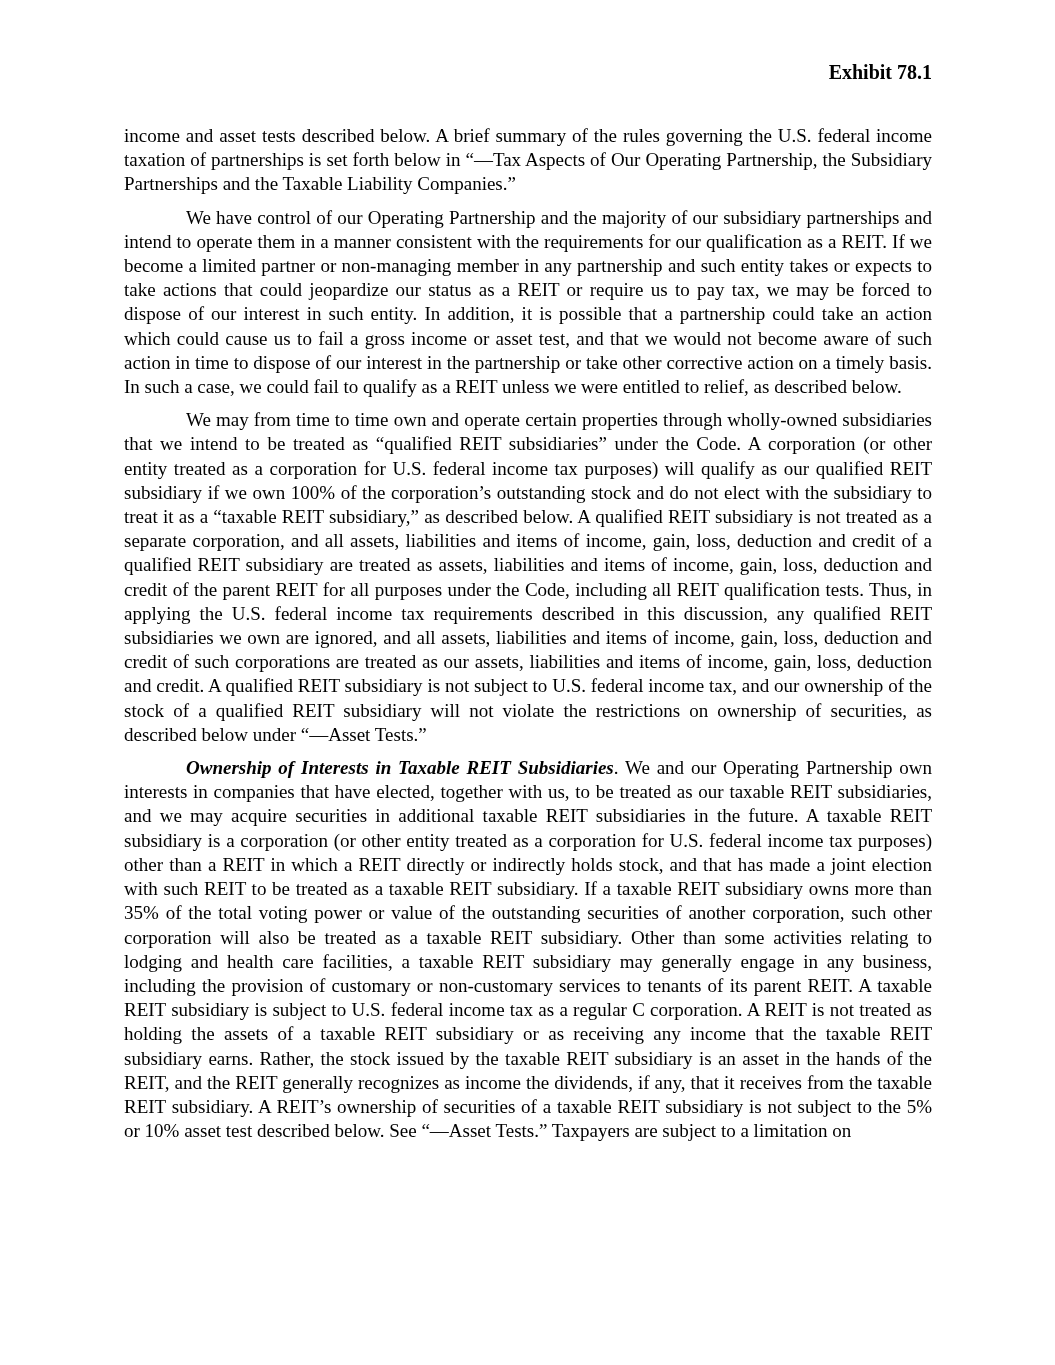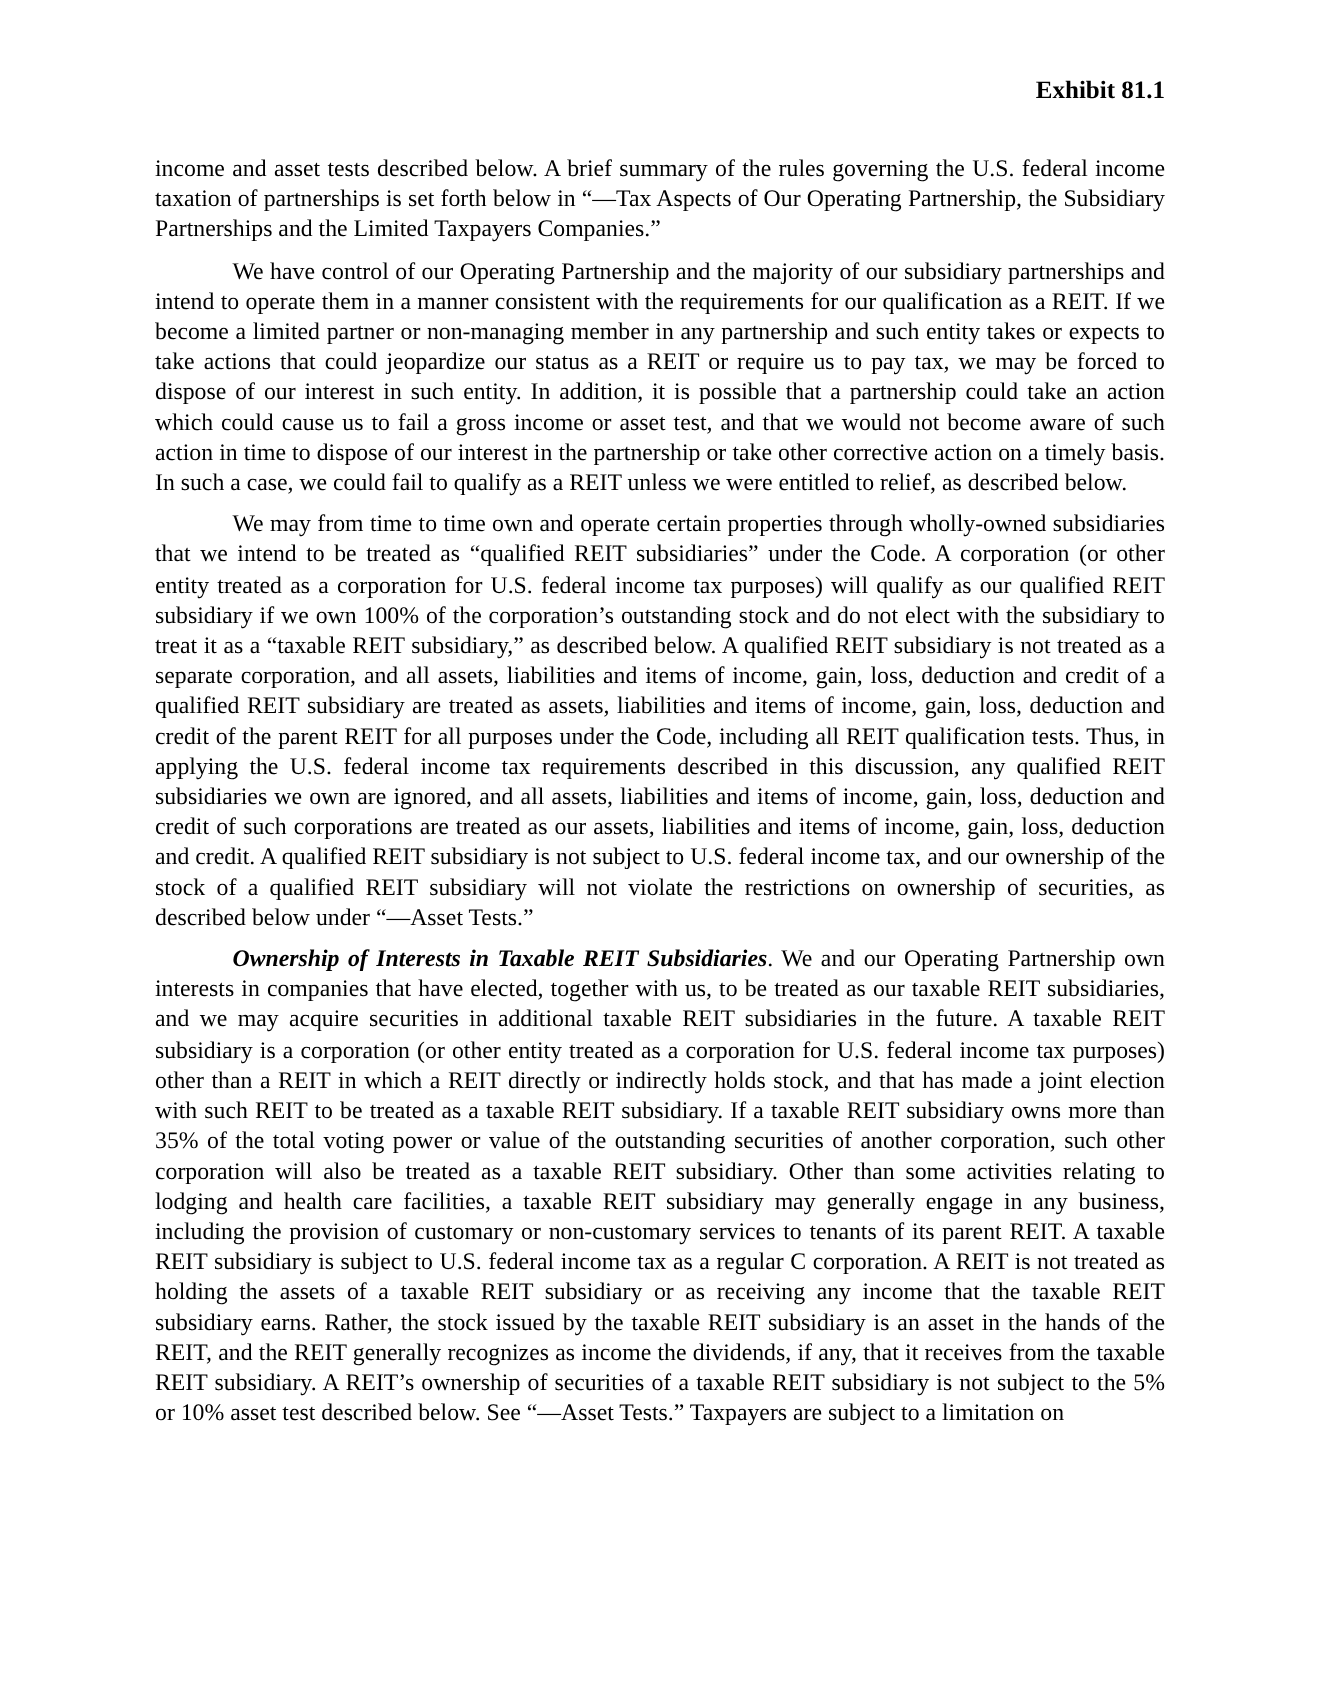--- a/index.html
+++ b/index.html
@@ -44,24 +44,24 @@
   }
   .lead {
     font-weight: bold;
     font-style: italic;
   }
 </style>
 </head>
 <body>
 
 <div class="page">
-  <div class="exhibit-header">Exhibit 81.1</div>
+  <div class="exhibit-header">Exhibit 78.1</div>
 
   <div class="doc-body">
-    <p class="para no-indent">income and asset tests described below. A brief summary of the rules governing the U.S. federal income taxation of partnerships is set forth below in “—Tax Aspects of Our Operating Partnership, the Subsidiary Partnerships and the Limited Taxpayers Companies.”</p>
+    <p class="para no-indent">income and asset tests described below. A brief summary of the rules governing the U.S. federal income taxation of partnerships is set forth below in “—Tax Aspects of Our Operating Partnership, the Subsidiary Partnerships and the Taxable Liability Companies.”</p>
 
     <p class="para">We have control of our Operating Partnership and the majority of our subsidiary partnerships and intend to operate them in a manner consistent with the requirements for our qualification as a REIT. If we become a limited partner or non-managing member in any partnership and such entity takes or expects to take actions that could jeopardize our status as a REIT or require us to pay tax, we may be forced to dispose of our interest in such entity. In addition, it is possible that a partnership could take an action which could cause us to fail a gross income or asset test, and that we would not become aware of such action in time to dispose of our interest in the partnership or take other corrective action on a timely basis. In such a case, we could fail to qualify as a REIT unless we were entitled to relief, as described below.</p>
 
     <p class="para">We may from time to time own and operate certain properties through wholly-owned subsidiaries that we intend to be treated as “qualified REIT subsidiaries” under the Code. A corporation (or other entity treated as a corporation for U.S. federal income tax purposes) will qualify as our qualified REIT subsidiary if we own 100% of the corporation’s outstanding stock and do not elect with the subsidiary to treat it as a “taxable REIT subsidiary,” as described below. A qualified REIT subsidiary is not treated as a separate corporation, and all assets, liabilities and items of income, gain, loss, deduction and credit of a qualified REIT subsidiary are treated as assets, liabilities and items of income, gain, loss, deduction and credit of the parent REIT for all purposes under the Code, including all REIT qualification tests. Thus, in applying the U.S. federal income tax requirements described in this discussion, any qualified REIT subsidiaries we own are ignored, and all assets, liabilities and items of income, gain, loss, deduction and credit of such corporations are treated as our assets, liabilities and items of income, gain, loss, deduction and credit. A qualified REIT subsidiary is not subject to U.S. federal income tax, and our ownership of the stock of a qualified REIT subsidiary will not violate the restrictions on ownership of securities, as described below under “—Asset Tests.”</p>
 
     <p class="para"><span class="lead">Ownership of Interests in Taxable REIT Subsidiaries</span><span>. We and our Operating Partnership own interests in companies that have elected, together with us, to be treated as our taxable REIT subsidiaries, and we may acquire securities in additional taxable REIT subsidiaries in the future. A taxable REIT subsidiary is a corporation (or other entity treated as a corporation for U.S. federal income tax purposes) other than a REIT in which a REIT directly or indirectly holds stock, and that has made a joint election with such REIT to be treated as a taxable REIT subsidiary. If a taxable REIT subsidiary owns more than 35% of the total voting power or value of the outstanding securities of another corporation, such other corporation will also be treated as a taxable REIT subsidiary. Other than some activities relating to lodging and health care facilities, a taxable REIT subsidiary may generally engage in any business, including the provision of customary or non-customary services to tenants of its parent REIT. A taxable REIT subsidiary is subject to U.S. federal income tax as a regular C corporation. A REIT is not treated as holding the assets of a taxable REIT subsidiary or as receiving any income that the taxable REIT subsidiary earns. Rather, the stock issued by the taxable REIT subsidiary is an asset in the hands of the REIT, and the REIT generally recognizes as income the dividends, if any, that it receives from the taxable REIT subsidiary. A REIT’s ownership of securities of a taxable REIT subsidiary is not subject to the 5% or 10% asset test described below. See “—Asset Tests.” Taxpayers are subject to a limitation on</span></p>
   </div>
 </div>
 
 </body></html>

